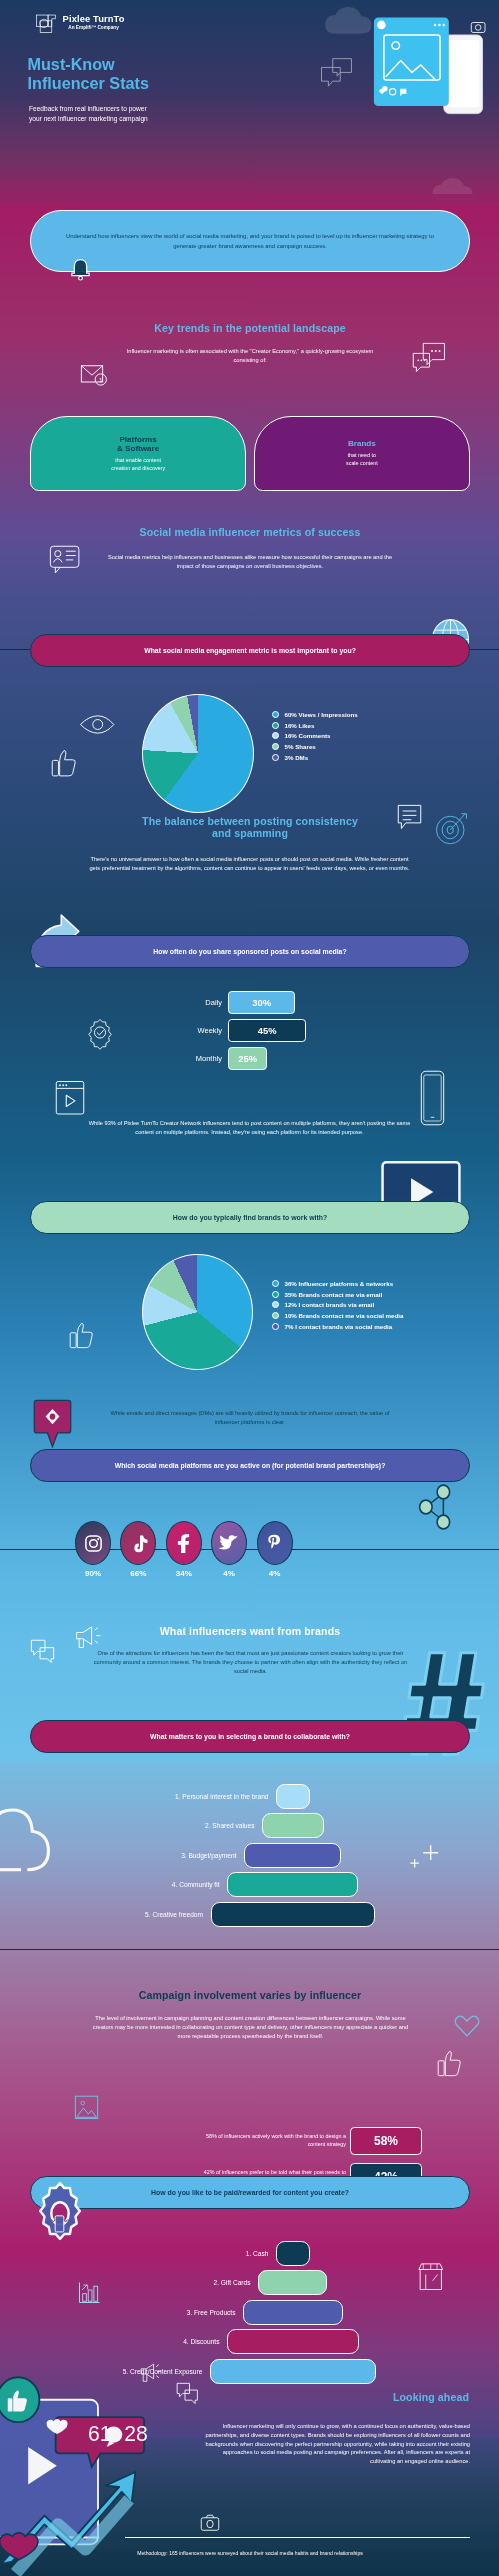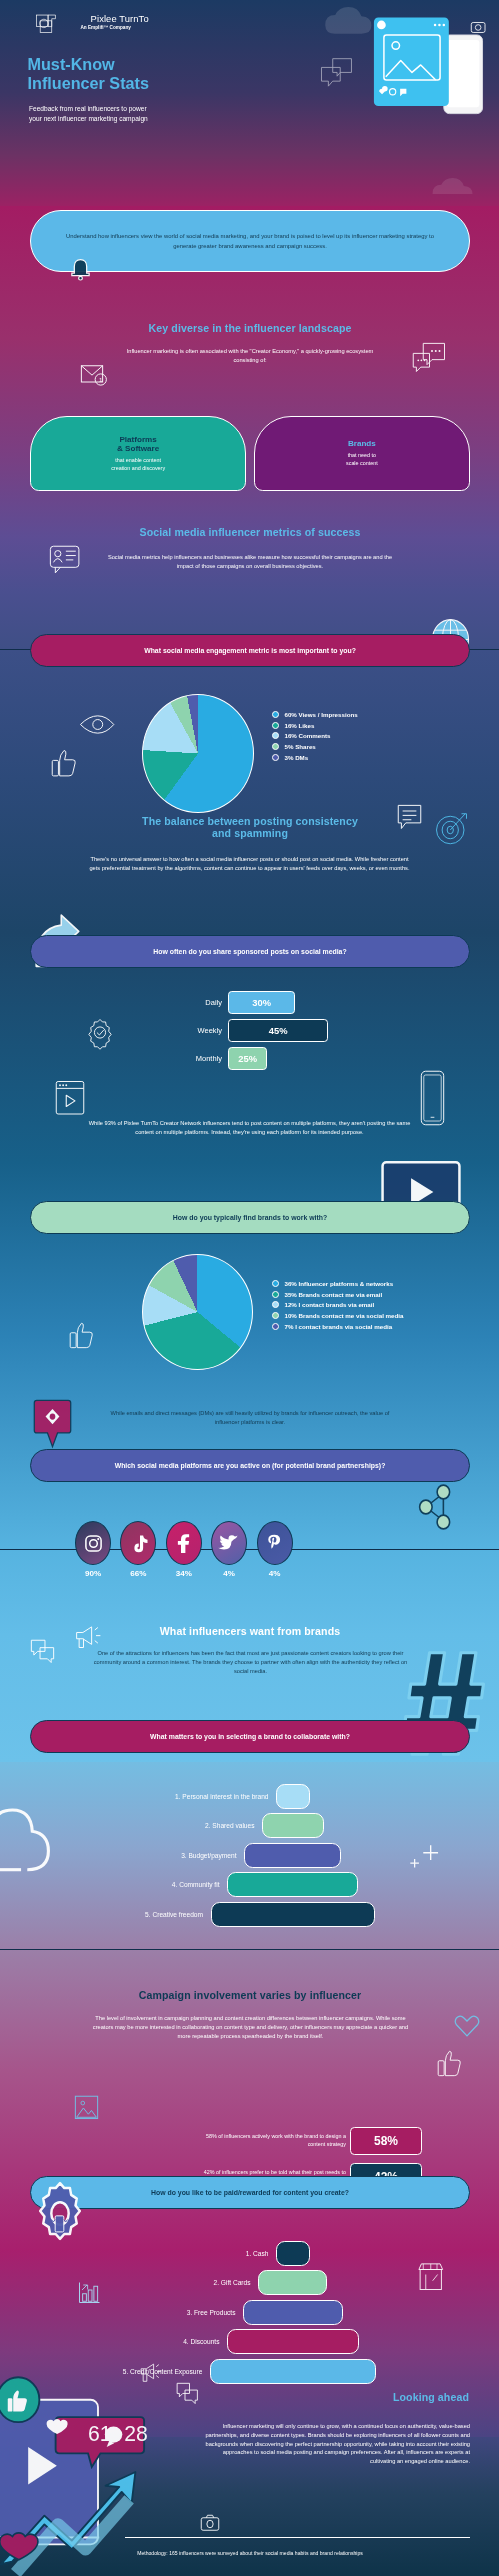--- a/index.html
+++ b/index.html
@@ -29,21 +29,21 @@
   .sec-title { font-size:10.6px; font-weight:700; text-align:center; color:#5bbbe8; letter-spacing:0.1px; }
   .sec-title.dark { color:#0d3a55; }
   .sec-title.white { color:#ffffff; }
   .body-text { font-size:5.7px; line-height:1.55; text-align:center; color:#fff; }
   .body-text.dark { color:#123a52; }
 
   
   .logo-wrap { position:absolute; top:13.7px; left:36px; display:flex; align-items:flex-start; gap:5.6px; }
   .logo-mark { width:21px; height:21px; position:relative; }
   .logo-text { line-height:1; }
-  .logo-name { font-size:9.4px; font-weight:400; letter-spacing:0.1px; color:#fff;margin-left:28px; }
+  .logo-name { font-size:9.4px; font-weight:700; letter-spacing:0.1px; color:#fff; }
   .logo-sub { font-size:4.7px; font-weight:600; color:#fff; margin-top:2.5px; text-align:center; }
   h1.hero { position:absolute; top:55px; left:27.5px; font-size:16.2px; line-height:1.18; font-weight:700; color:#52b6e6; }
   .hero-sub { position:absolute; top:104px; left:29px; font-size:6.6px; line-height:1.5; color:#fff; font-weight:400; }
 
   
   .hero-art { position:absolute; top:6.2px; right:0; width:181px; height:194px; }
 
   
   .intro-bubble {
     position:absolute; top:210px; left:30px; width:440px; height:62px;
@@ -199,21 +199,21 @@
     <p>Understand how influencers view the world of social media marketing, and your brand is poised to level up its influencer marketing strategy to generate greater brand awareness and campaign success.</p>
   </div>
   <div class="ico" style="top:257px; left:70px;">
     <svg width="21" height="25" viewBox="0 0 34 40">
       <path d="M17 4 c-6 0-10 4.6-10 11 v11 h-4 v4 h28 v-4 h-4 v-11 c0-6.4-4-11-10-11z" fill="#0d3a55" stroke="#fff" stroke-width="2"></path>
       <circle cx="17" cy="34" r="3" fill="#0d3a55" stroke="#fff" stroke-width="2"></circle>
     </svg>
   </div>
 
   <div style="position:absolute; top:322px; left:0; width:500px;">
-    <div class="sec-title">Key diverse in the influencer landscape</div>
+    <div class="sec-title">Key trends in the potential landscape</div>
   </div>
   <div style="position:absolute; top:347px; left:119px; width:262px;">
     <p class="body-text">Influencer marketing is often associated with the "Creator Economy," a quickly-growing ecosystem consisting of:</p>
   </div>
   <div class="ico" style="top:362px; left:80px;">
     <svg width="29" height="25" viewBox="0 0 46 40">
       <rect x="2" y="6" width="34" height="26" fill="none" stroke="#fff" stroke-width="1.6"></rect>
       <path d="M2 6 L19 21 L36 6" fill="none" stroke="#fff" stroke-width="1.6"></path>
       <circle cx="33" cy="28" r="9" fill="none" stroke="#fff" stroke-width="1.6"></circle>
       <text x="33" y="32" font-size="10" fill="#fff" text-anchor="middle" font-family="Liberation Sans, sans-serif">1</text>
@@ -340,21 +340,21 @@
 
   <div class="pill indigo" style="top:935px;">How often do you share sponsored posts on social media?</div>
 
   <div style="position:absolute; top:991px; left:177px;">
     <div class="barrow">
       <div class="lbl">Daily</div>
       <div class="bar" style="width:67px;background:#5bb8e8">30%</div>
     </div>
     <div class="barrow">
       <div class="lbl">Weekly</div>
-      <div class="bar" style="width:100px;background:#0d3a55">45%</div>
+      <div class="bar" style="width:78px;background:#0d3a55">45%</div>
     </div>
     <div class="barrow">
       <div class="lbl">Monthly</div>
       <div class="bar" style="width:39px;background:#8ed3ae">25%</div>
     </div>
   </div>
   <div class="ico" style="top:1017px; left:85px;">
     <svg width="30" height="31" viewBox="0 0 48 50">
       <path d="M24 4 l4 4 h5 l1 6 l5 3 l-1 6 l4 5 l-4 5 l1 6 l-5 3 l-1 6 h-5 l-4 4 l-4-4 h-5 l-1-6 l-5-3 l1-6 l-4-5 l4-5 l-1-6 l5-3 l1-6 h5z" fill="none" stroke="#fff" stroke-width="1.5"></path>
       <circle cx="24" cy="25" r="9" fill="none" stroke="#fff" stroke-width="1.5"></circle>

